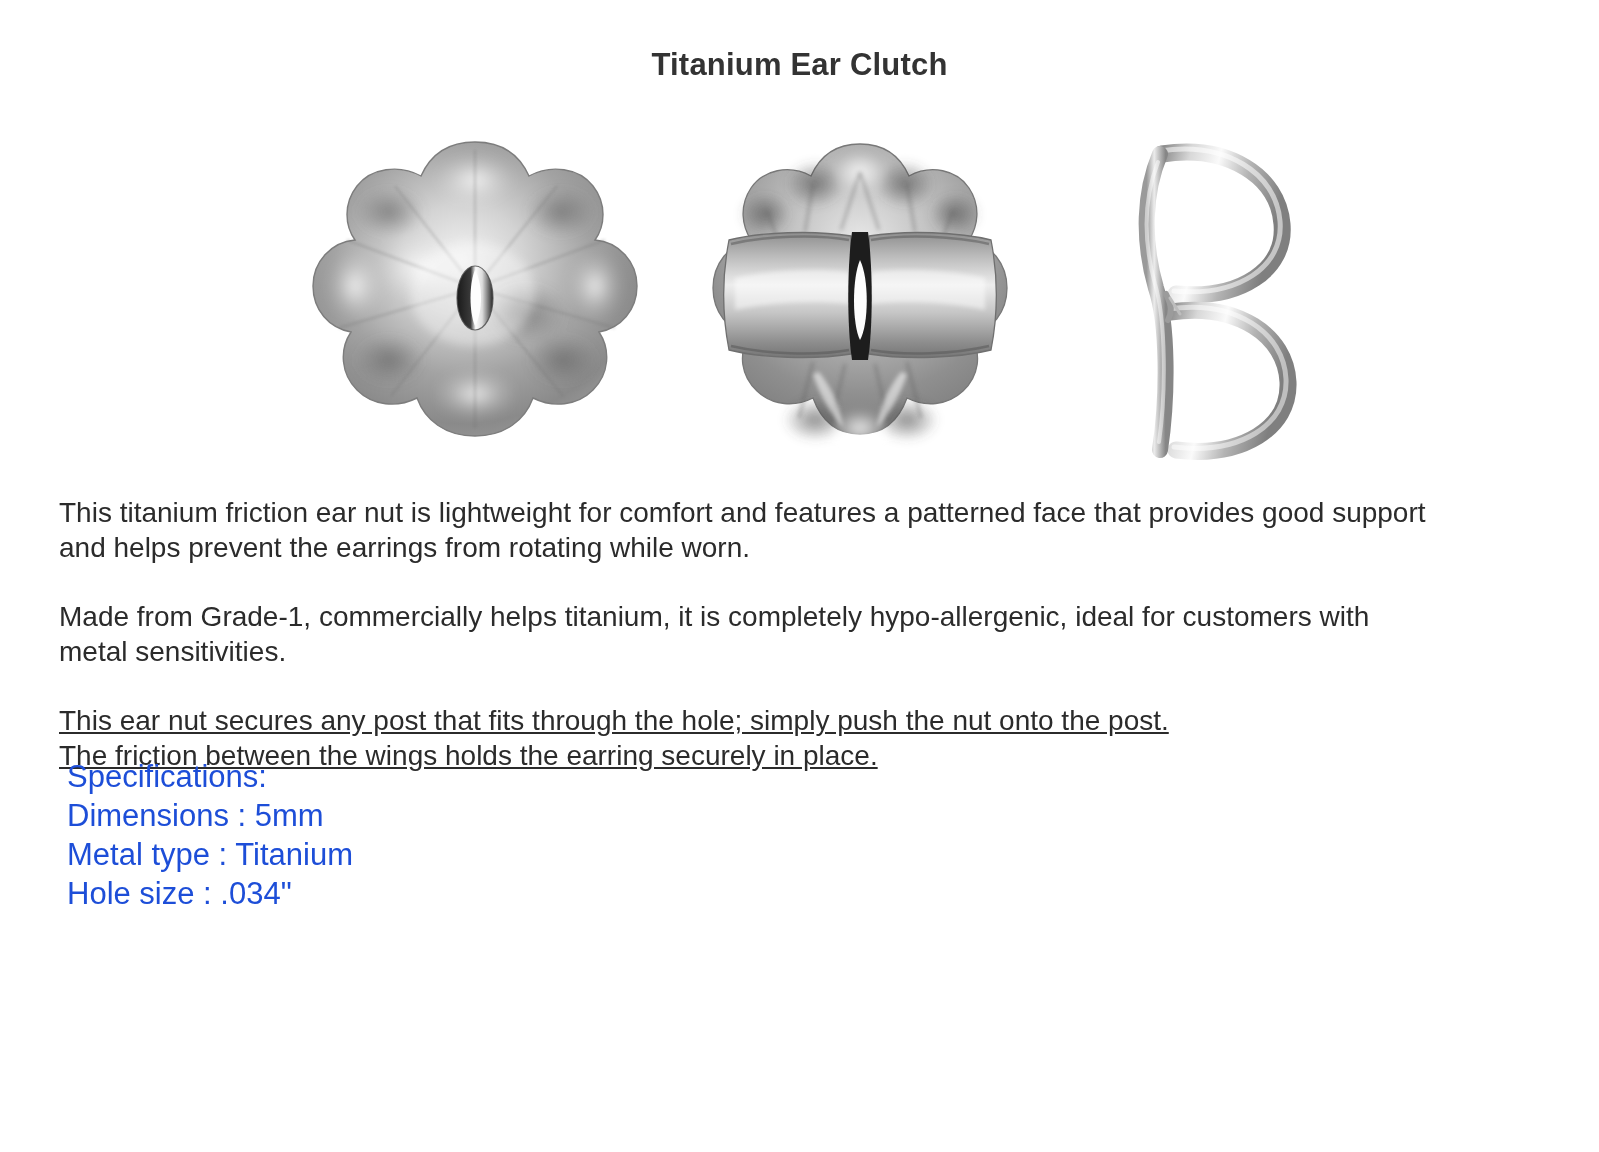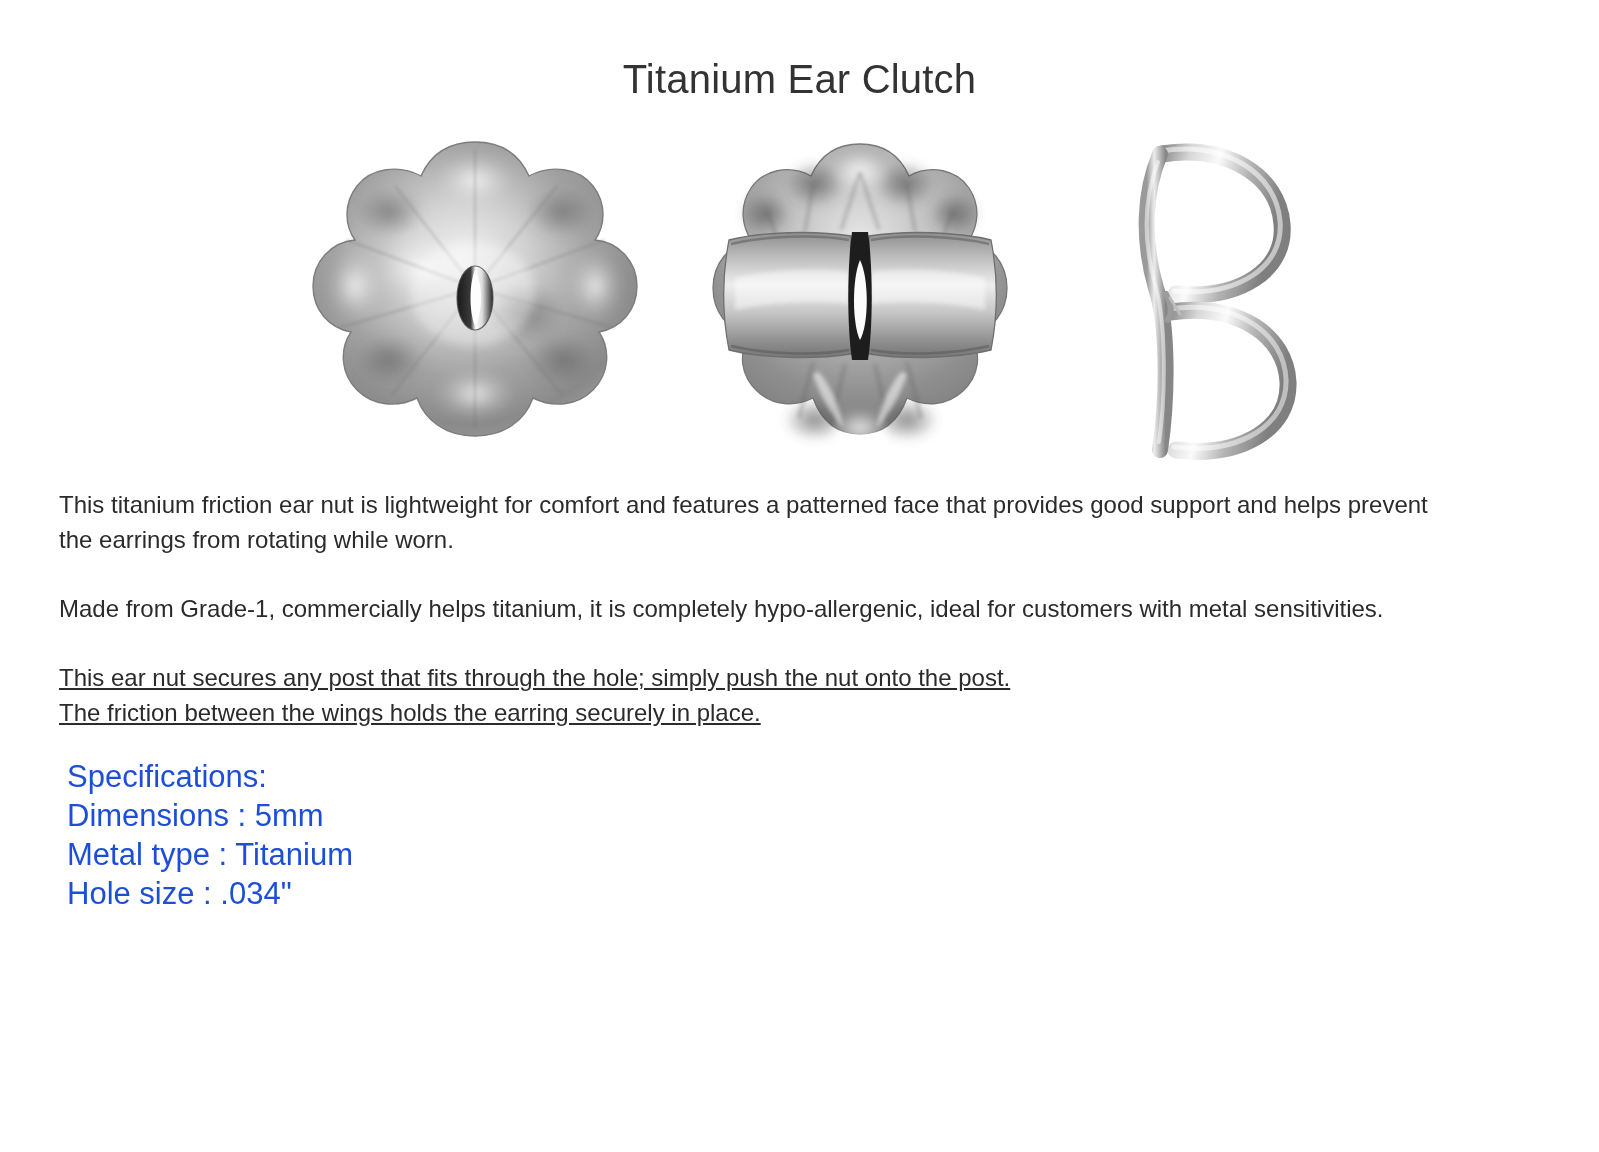--- a/index.html
+++ b/index.html
@@ -14,26 +14,26 @@
     position: relative;
     overflow: hidden;
     font-family: "Liberation Sans", sans-serif;
     color: #2b2b2b;
     -webkit-font-smoothing: antialiased;
   }
 
   
   .page-title {
     position: absolute;
-    top: 28px;
+    top: 20px;
     left: 0;
     width: 1599px;
     text-align: center;
-    font-size: 40px;
-    font-weight: 400;
+    font-size: 31px;
+    font-weight: 700;
     color: #333333;
     letter-spacing: 0.2px;
     line-height: 48px;
   }
 
   
   .product-gallery {
     position: absolute;
     top: 128px;
     left: 285px;
@@ -50,22 +50,22 @@
   .product-figure svg { display: block; width: 100%; height: 100%; }
 
   
   .description {
     position: absolute;
     top: 483px;
     left: 59px;
     width: 1378px;
   }
   .description p {
-    margin: 4px 0 34px 0;
-    font-size: 24px;
+    margin: 12px 0 34px 0;
+    font-size: 28px;
     line-height: 35px;
     color: #2b2b2b;
     font-weight: 400;
   }
   .description p:last-child { margin-bottom: 0; }
 
   
   .specifications {
     position: absolute;
     top: 757px;

